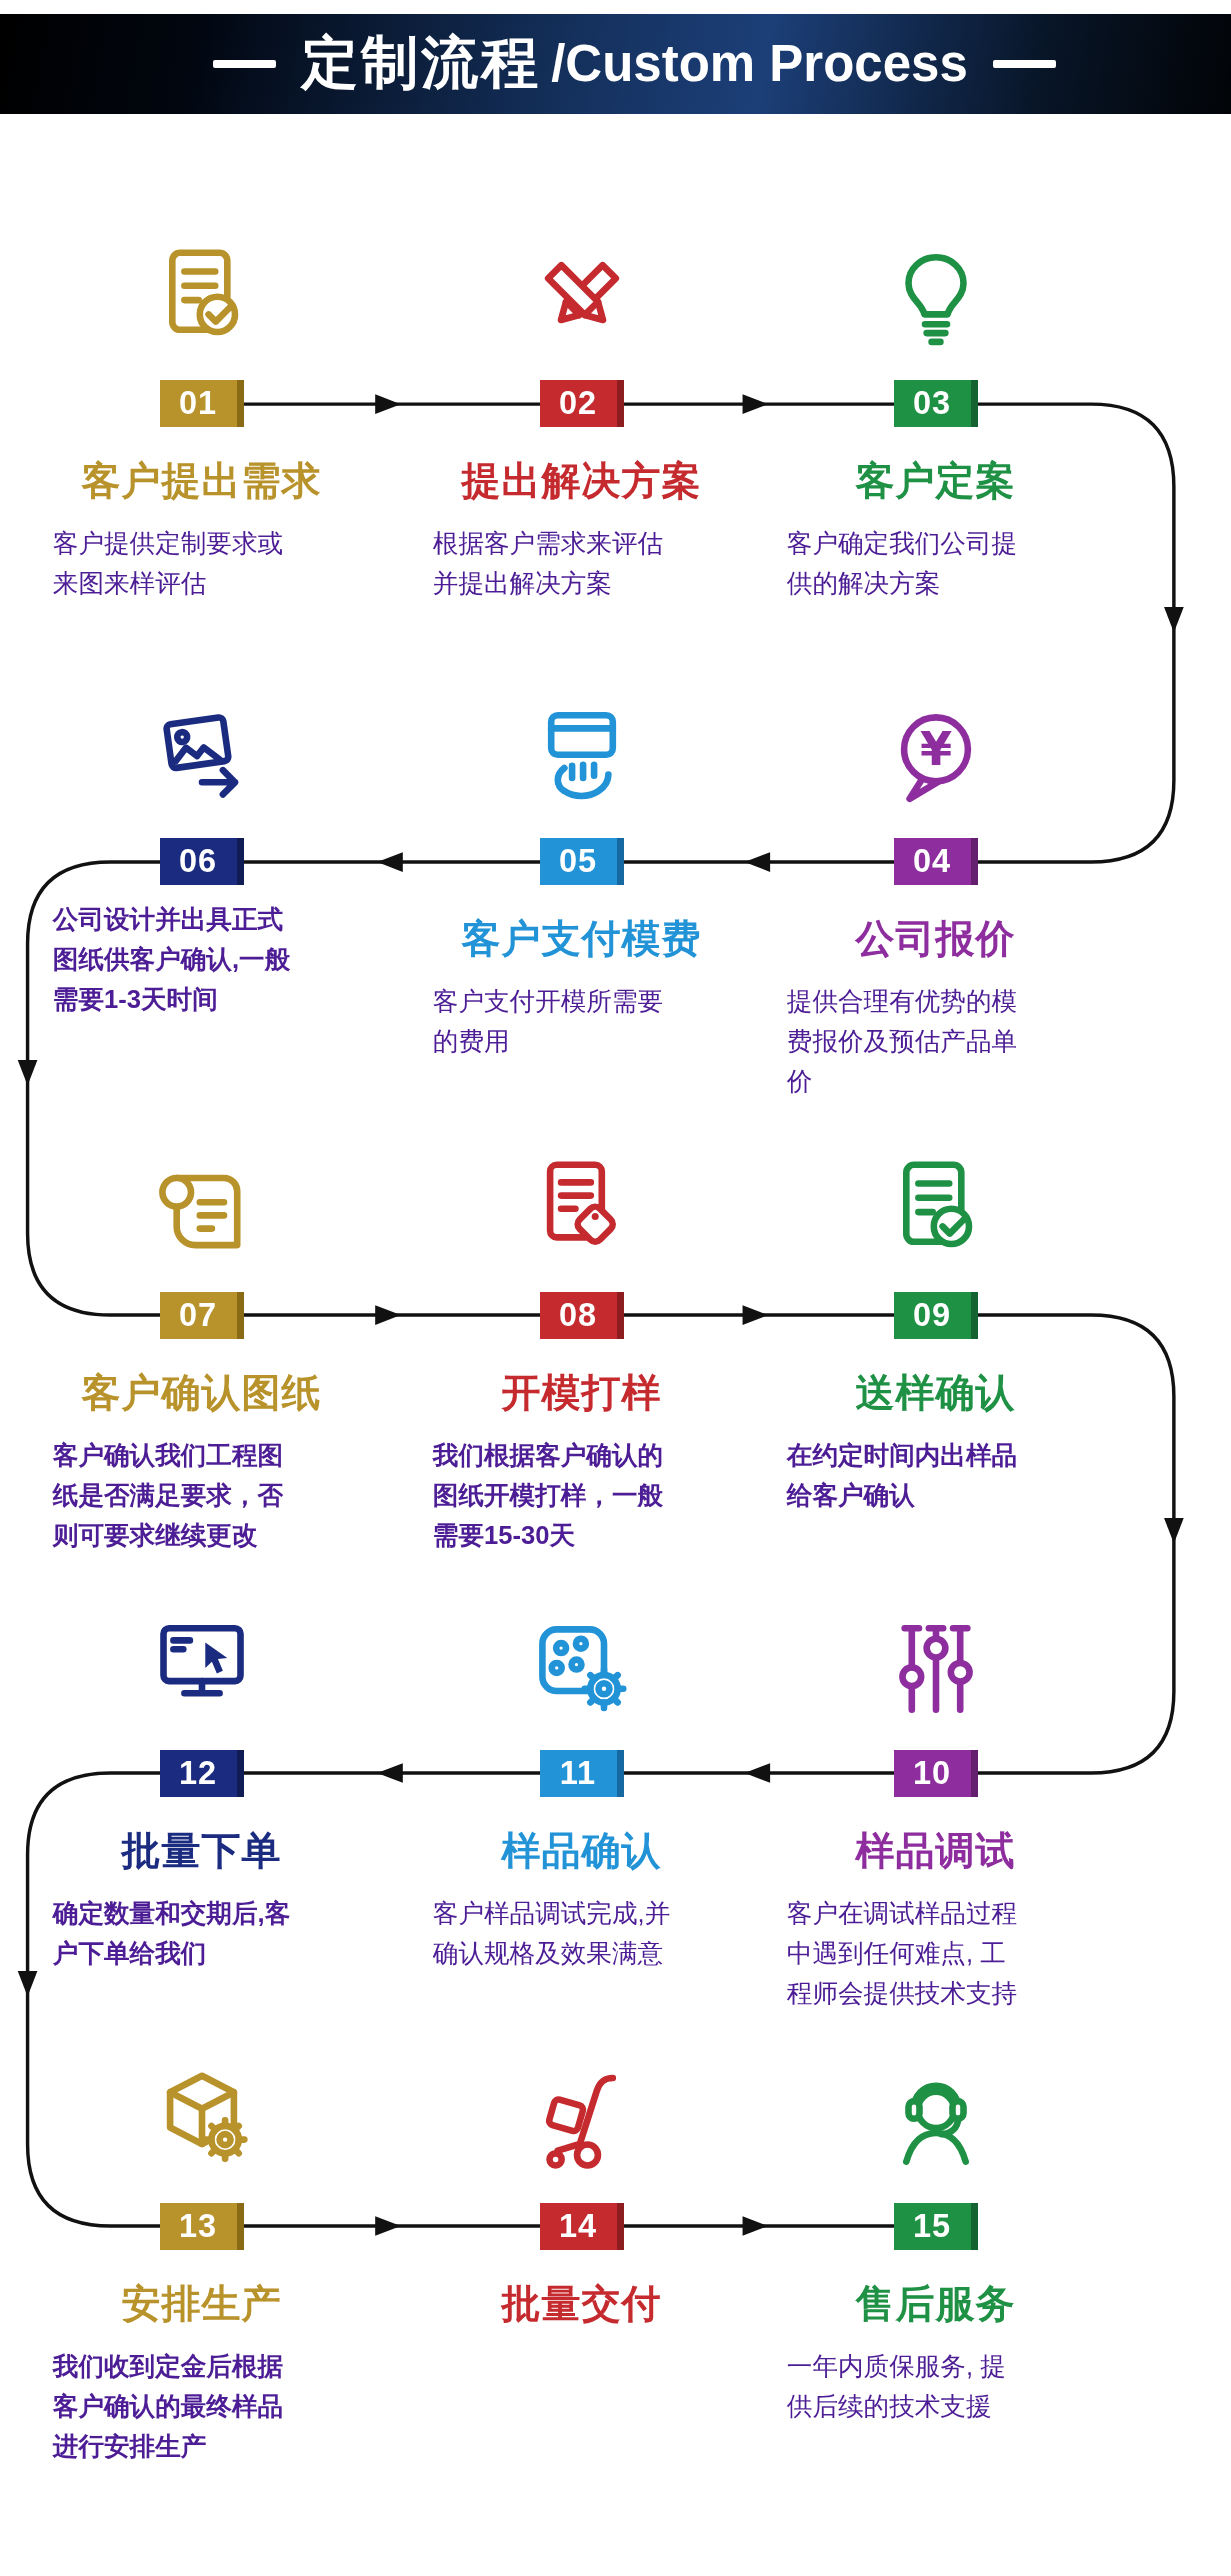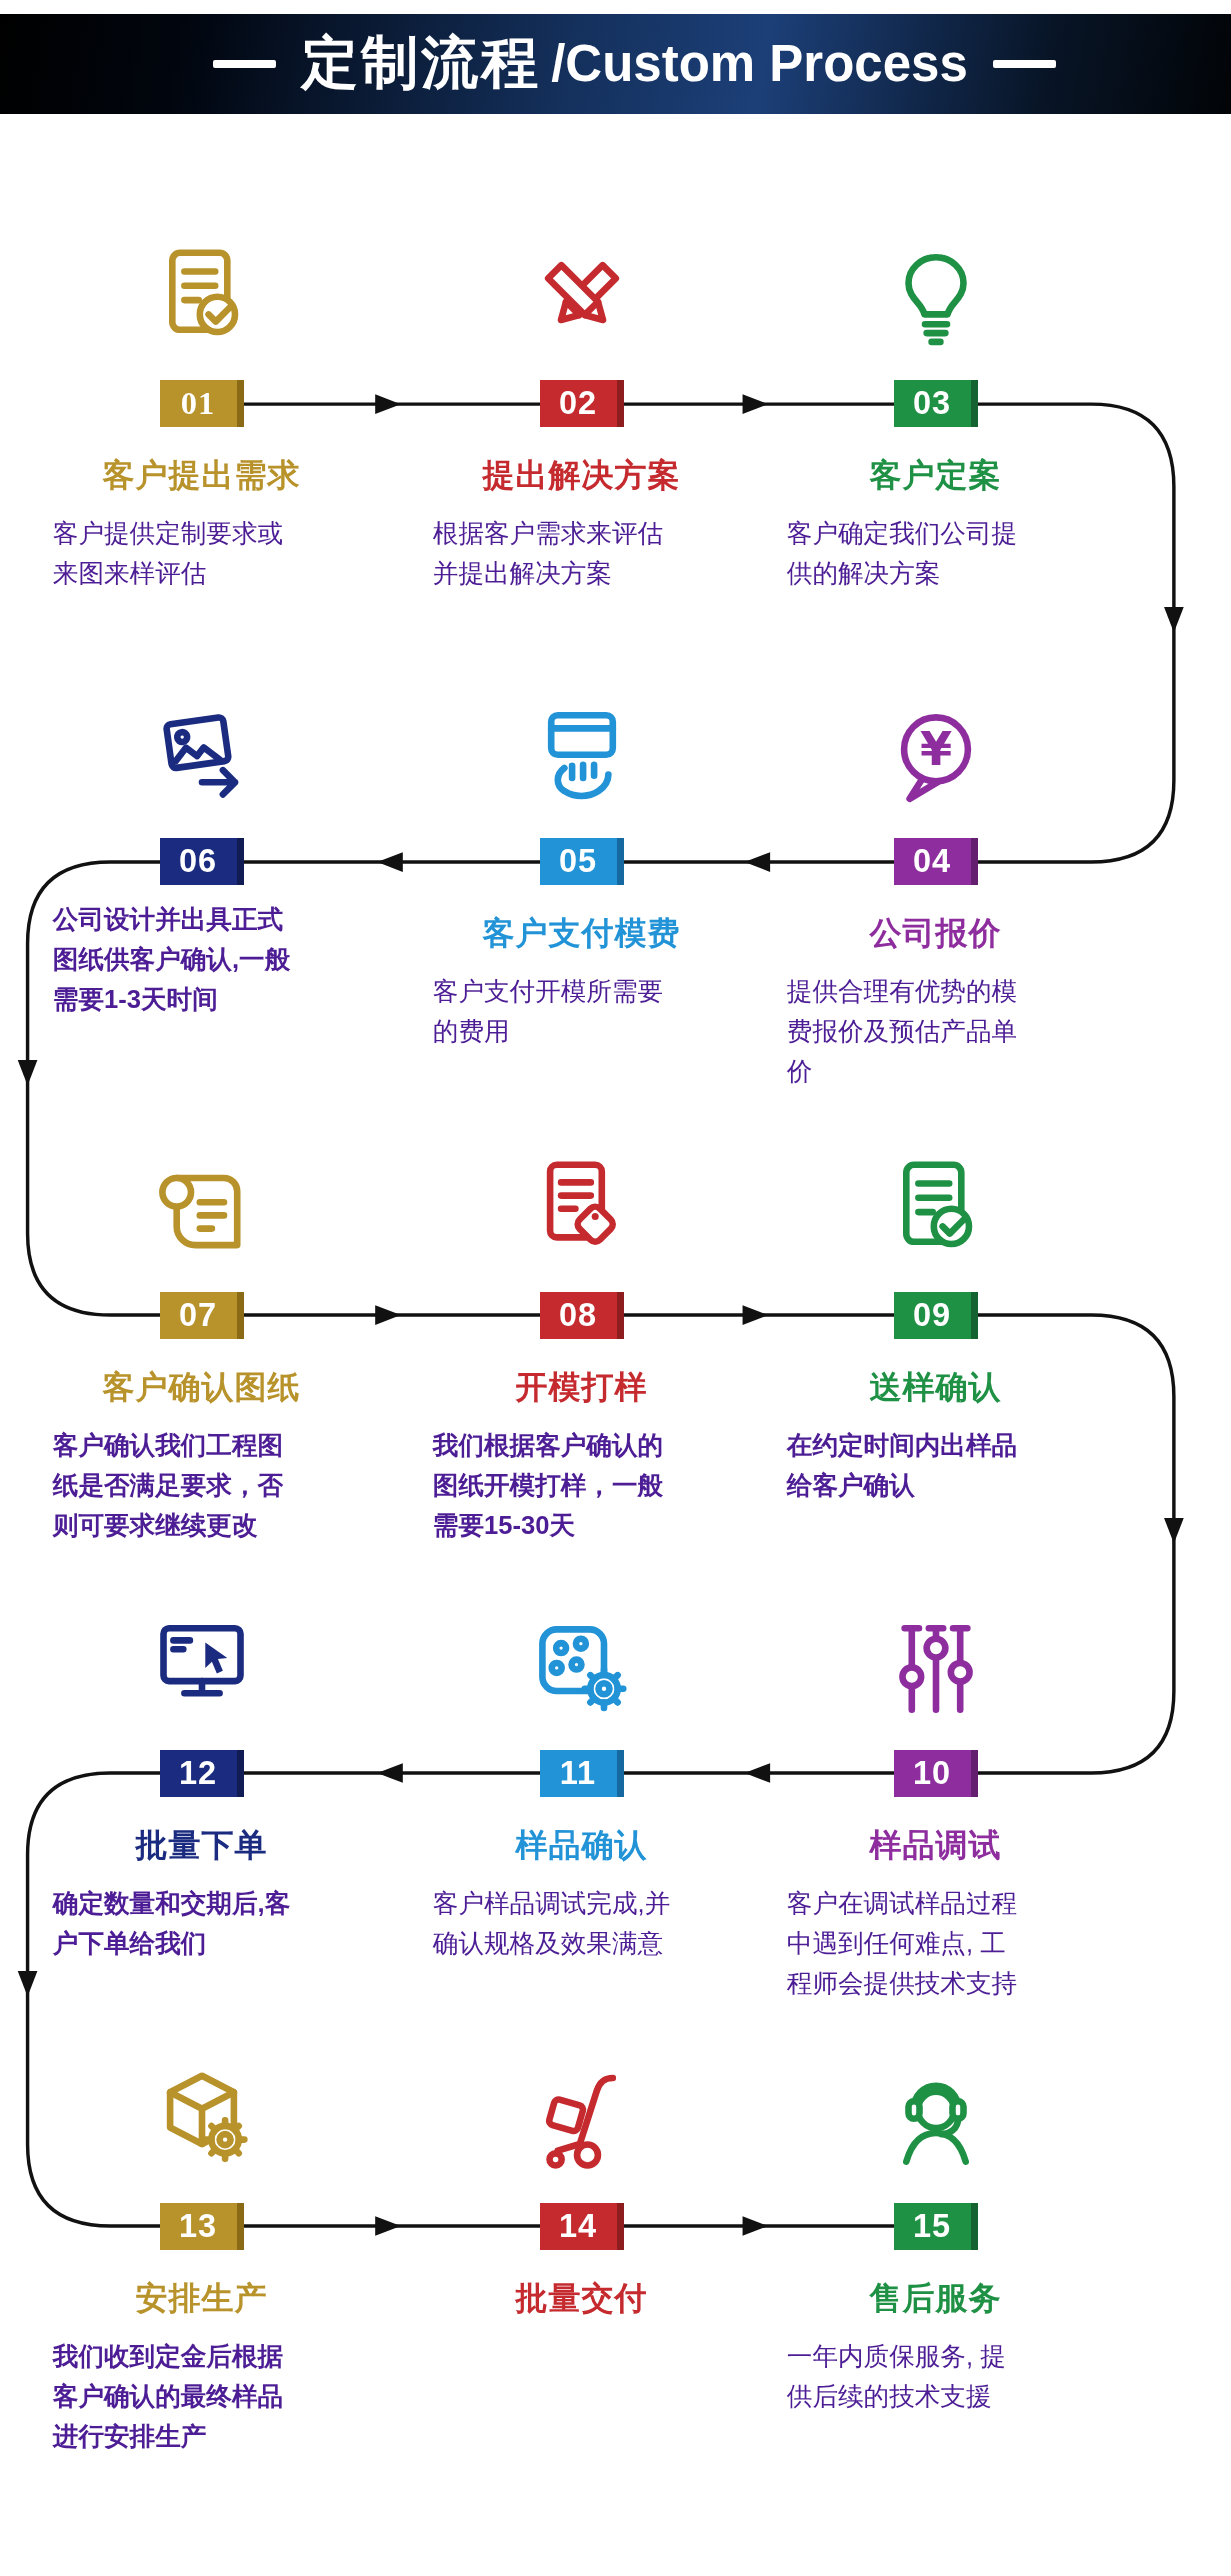--- a/index.html
+++ b/index.html
@@ -18,21 +18,21 @@
   .flow-svg{position:absolute;left:0;top:0;z-index:0;}
   .flow-svg path{fill:none;stroke:#111;stroke-width:3.5px;}
   .flow-svg polygon{fill:#111;stroke:none;}
 
   
   .step{position:absolute;width:325px;z-index:1;}
   .icon{display:flex;justify-content:center;height:110px;margin-bottom:25.6px;color:var(--c);}
   .badge{width:77px;height:47px;margin:0 auto;background:var(--c);border-right:7.9px solid var(--cd);
          color:#fff;font-size:32.5px;font-weight:bold;display:flex;align-items:center;justify-content:center;
          letter-spacing:1px;}
-  .title{margin-top:27.6px;text-align:center;font-size:32px;font-weight:bold;color:var(--c);letter-spacing:1px;}
+  .title{margin-top:27.6px;text-align:center;font-size:39px;font-weight:bold;color:var(--c);letter-spacing:1px;}
   .desc{margin:15.8px 0 0 13.8px;width:242px;text-align:left;font-size:25.6px;line-height:1.56;color:#4c1d95;}
   .desc.b{font-weight:bold;}
 </style>
 </head>
 <body>
 
 <div class="page">
 
   <div class="banner">
     <span class="dash"></span>
@@ -66,21 +66,21 @@
     <polygon points="381,1325 381,1345 407,1335"></polygon>
     <polygon points="754,1325 754,1345 780,1335"></polygon>
     <polygon points="1182,1541 1202,1541 1192,1567"></polygon>
     <polygon points="782,1790 782,1810 756,1800"></polygon>
     <polygon points="409,1790 409,1810 383,1800"></polygon>
     <polygon points="18,2001 38,2001 28,2027"></polygon>
     <polygon points="381,2250 381,2270 407,2260"></polygon>
     <polygon points="754,2250 754,2270 780,2260"></polygon>
   </svg>
 
-  <div class="step" style="left: 39px; top: 244px; font-family: Liberation Serif, serif; --c: #B8922A; --cd: #8a6a15;">
+  <div class="step" style="left: 39px; top: 244px; --c: #B8922A; --cd: #8a6a15;">
     <div class="icon">
       <svg width="110" height="110" viewBox="0 0 100 100">
           <g fill="none" stroke="currentColor" stroke-width="6" stroke-linecap="round" stroke-linejoin="round">
         <rect x="23" y="8" width="50" height="70" rx="7"></rect>
         <path d="M34 25 h28 M34 38 h28 M34 51 h13"></path>
         <circle cx="64" cy="64" r="16" fill="#fff"></circle>
         <path d="M56 64 l6.5 6.5 l13 -13"></path>
       </g>
         </svg>
     </div>

